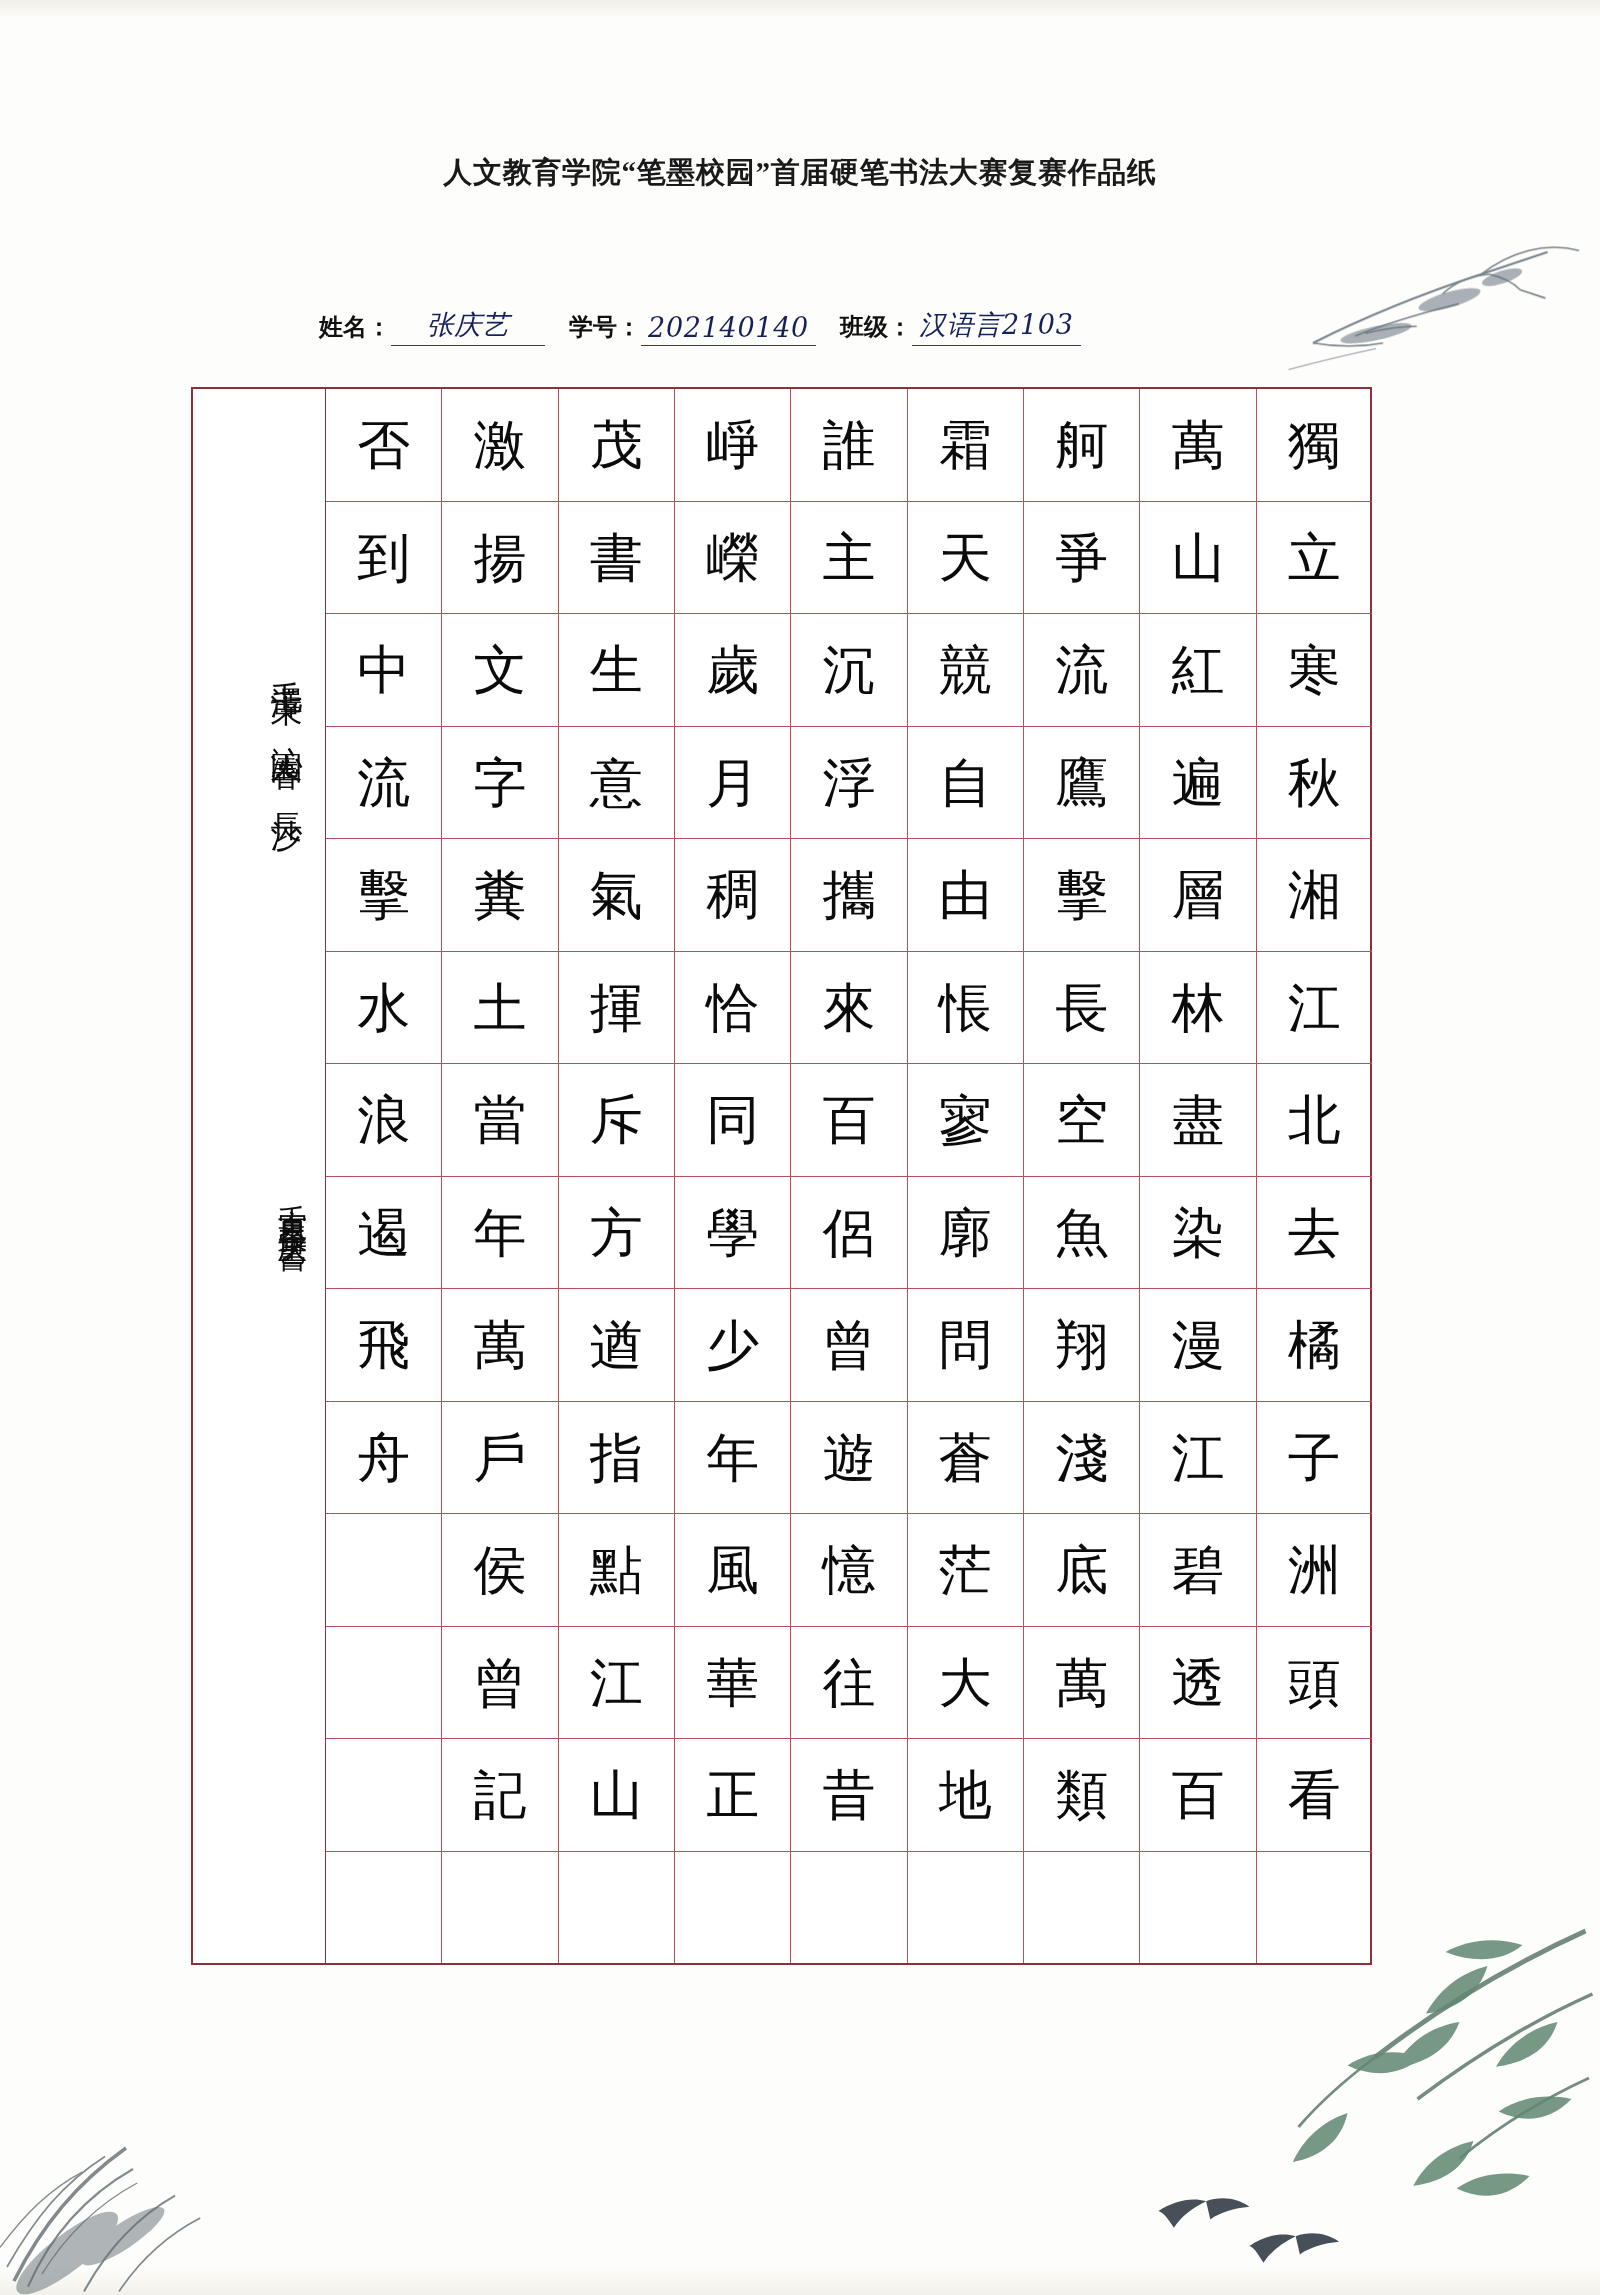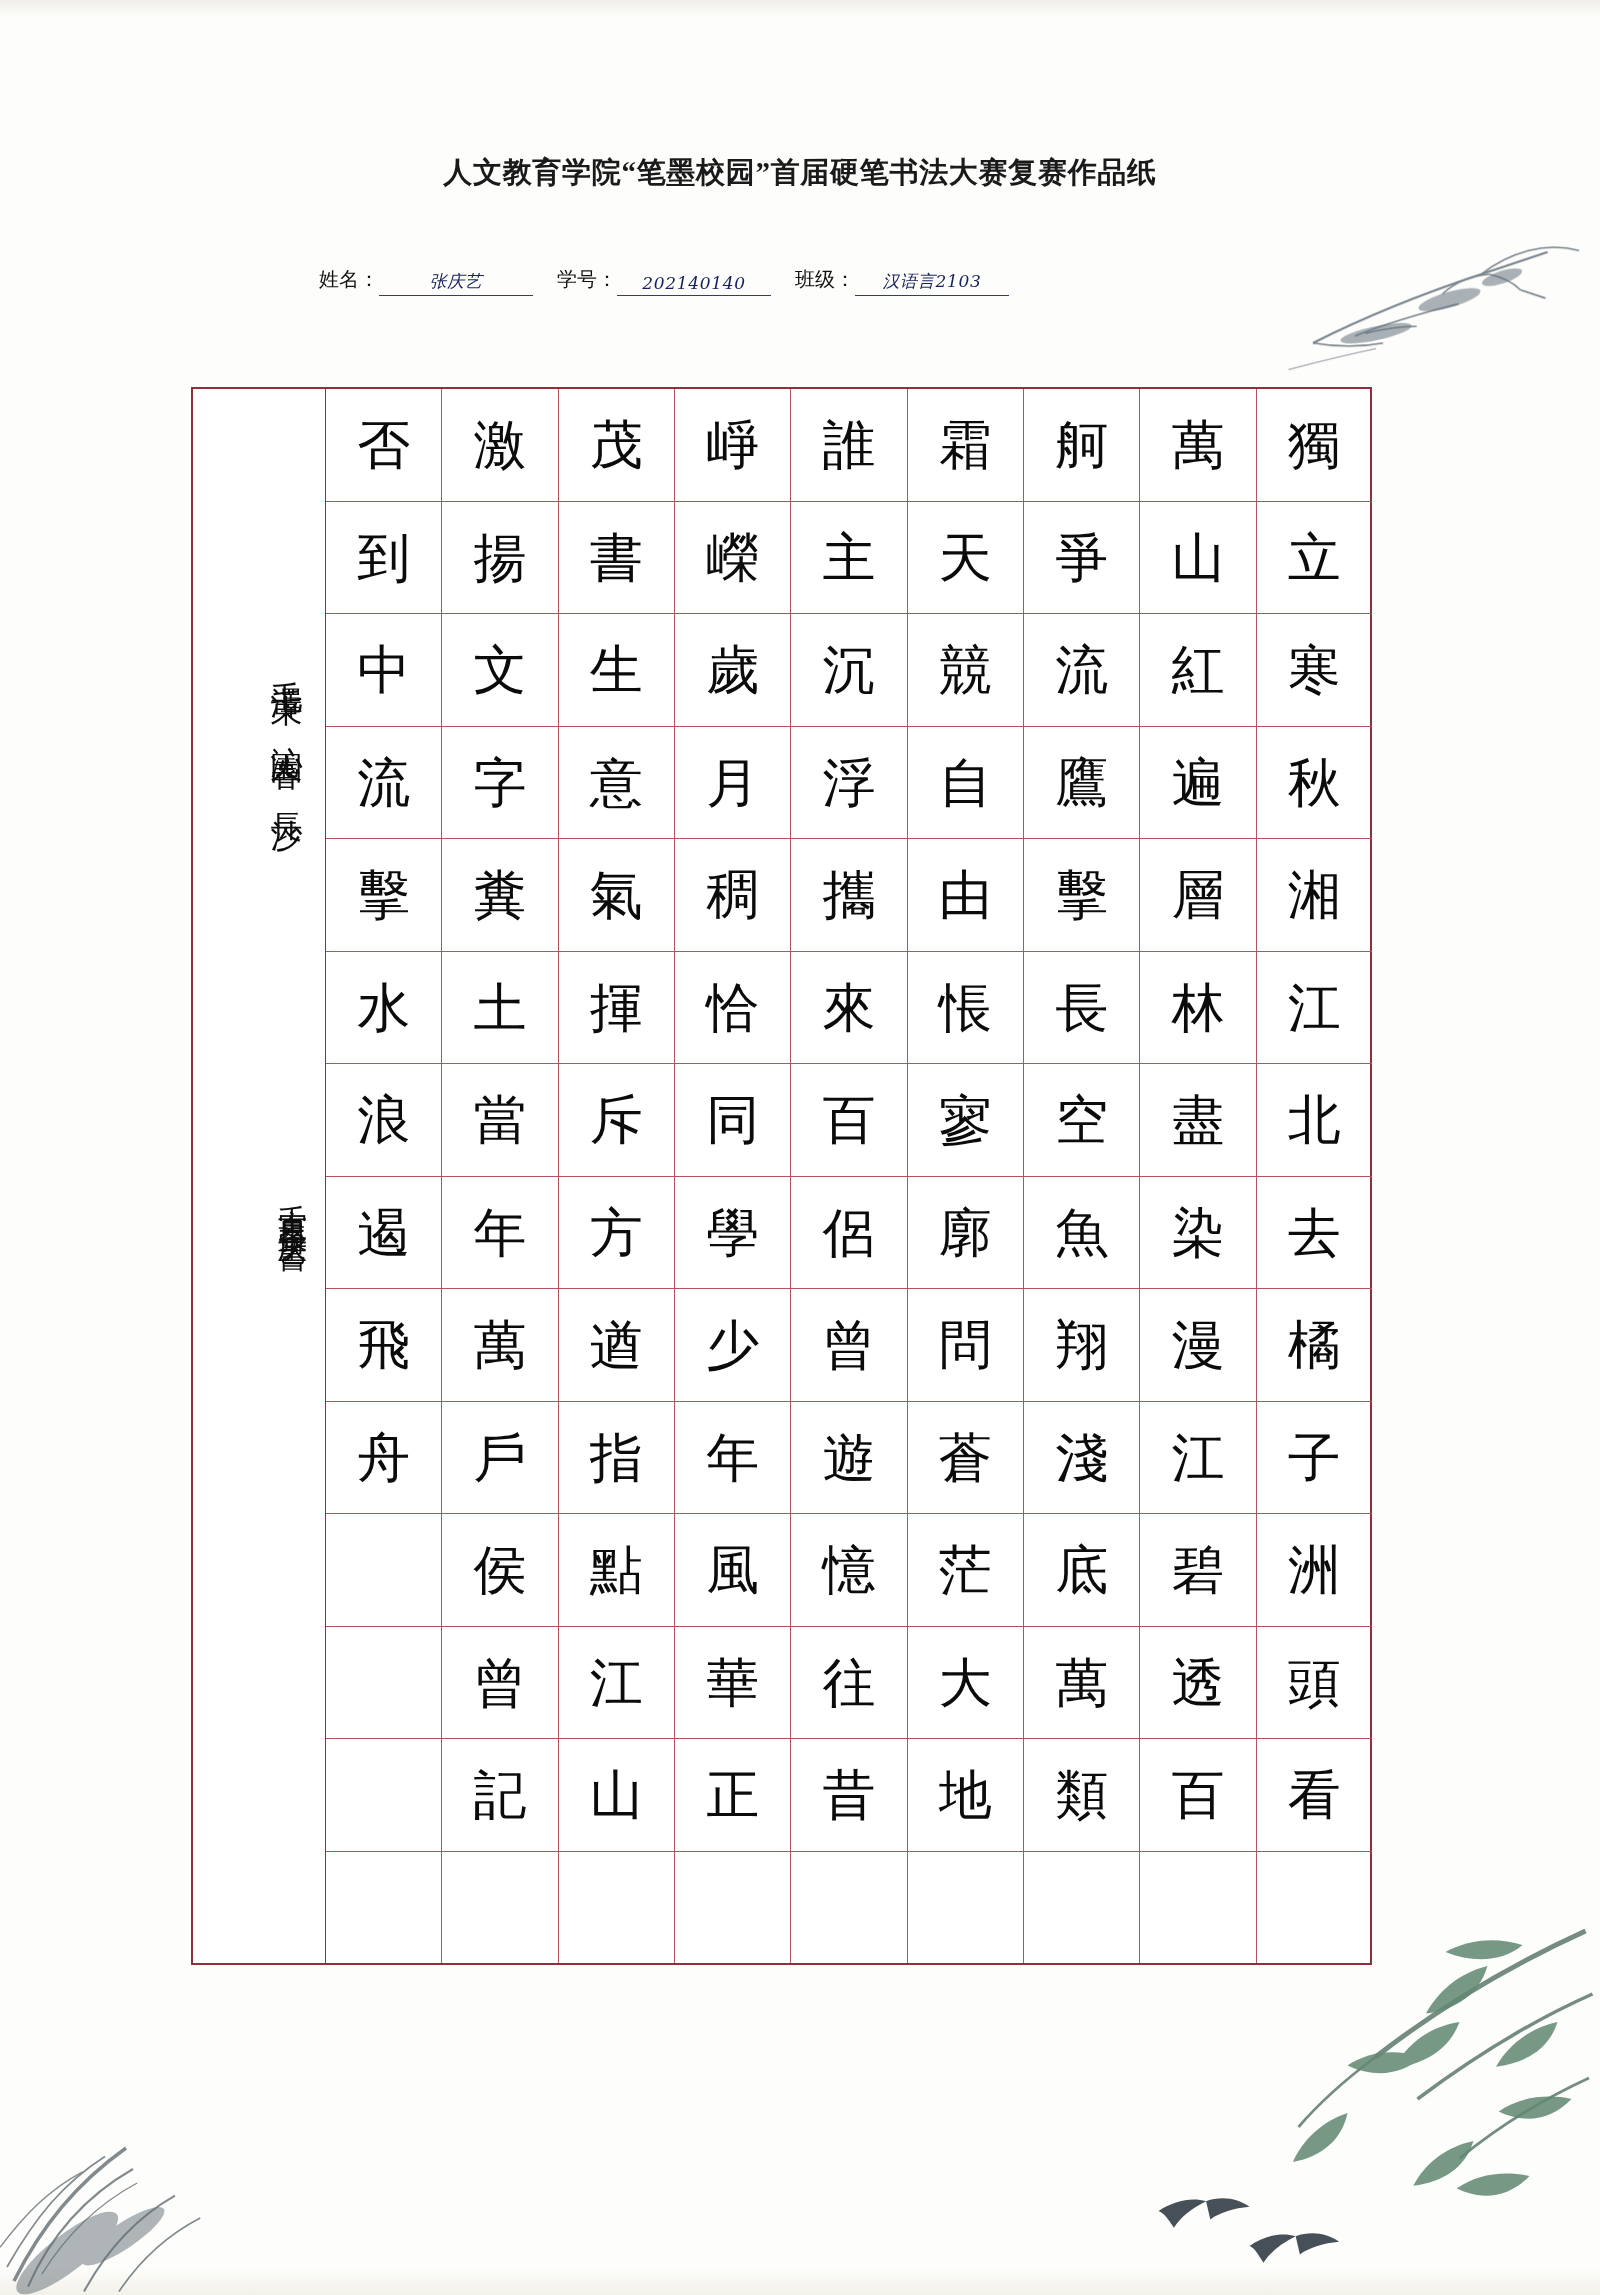--- a/index.html
+++ b/index.html
@@ -51,27 +51,28 @@
     display: flex;
     align-items: flex-end;
     gap: 24px;
     color: #111;
   }
   .meta-group {
     display: flex;
     align-items: flex-end;
   }
   .meta-label {
-    font-size: 20px;
-    font-weight: normal;
+    font-size: 24px;
+    font-weight: bold;
     white-space: nowrap;
     padding-bottom: 2.8px;
+    margin-top: 45px;
   }
   .meta-value {
-    font-size: 17px;
+    font-size: 27px;
     min-width: 140px;
     padding: 0 7px 1.4px 7px;
     border-bottom: 1.4px solid #3a3a6a;
     color: #16205c;
     font-family: "DejaVu Sans", sans-serif;
     font-style: italic;
     letter-spacing: 0.7px;
     text-align: center;
     white-space: nowrap;
   }

